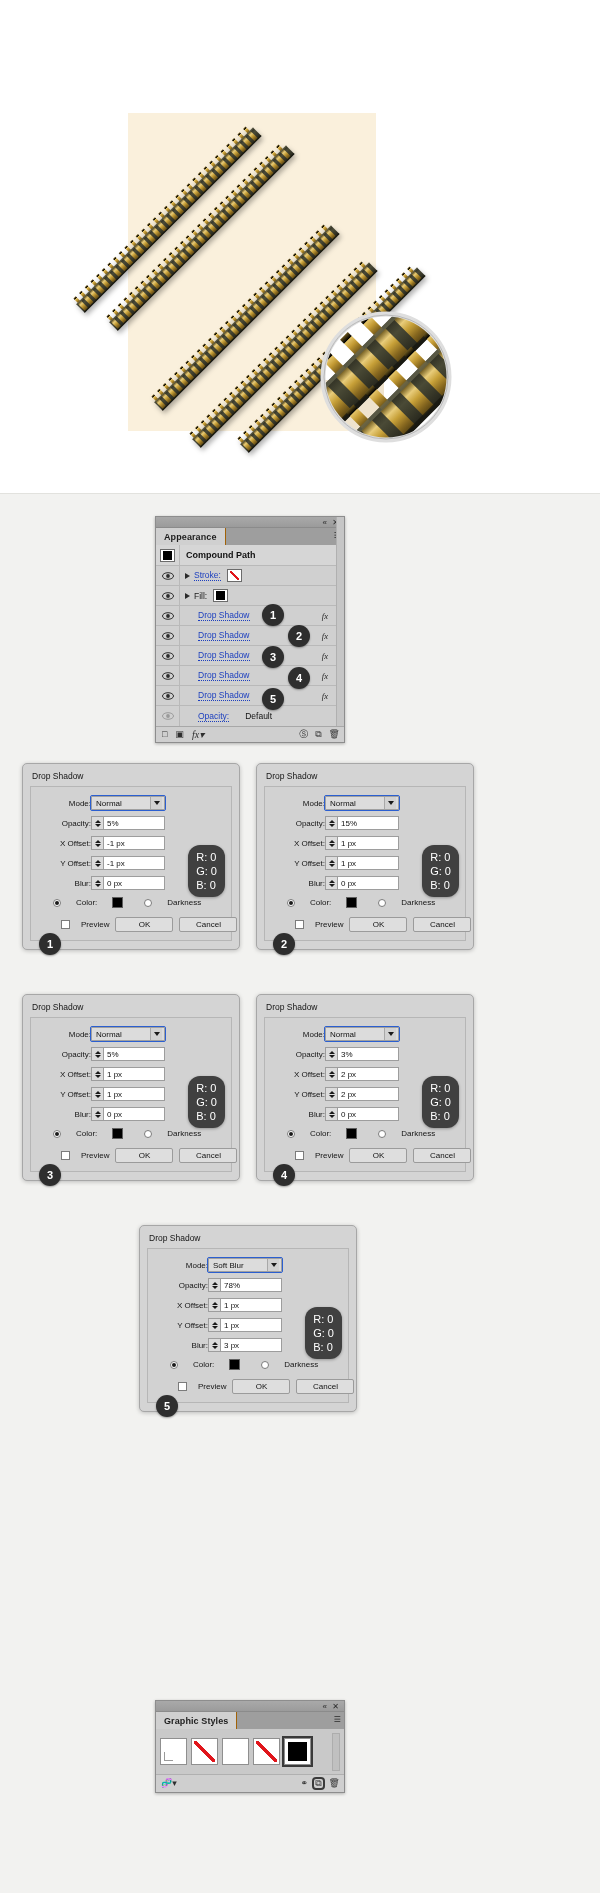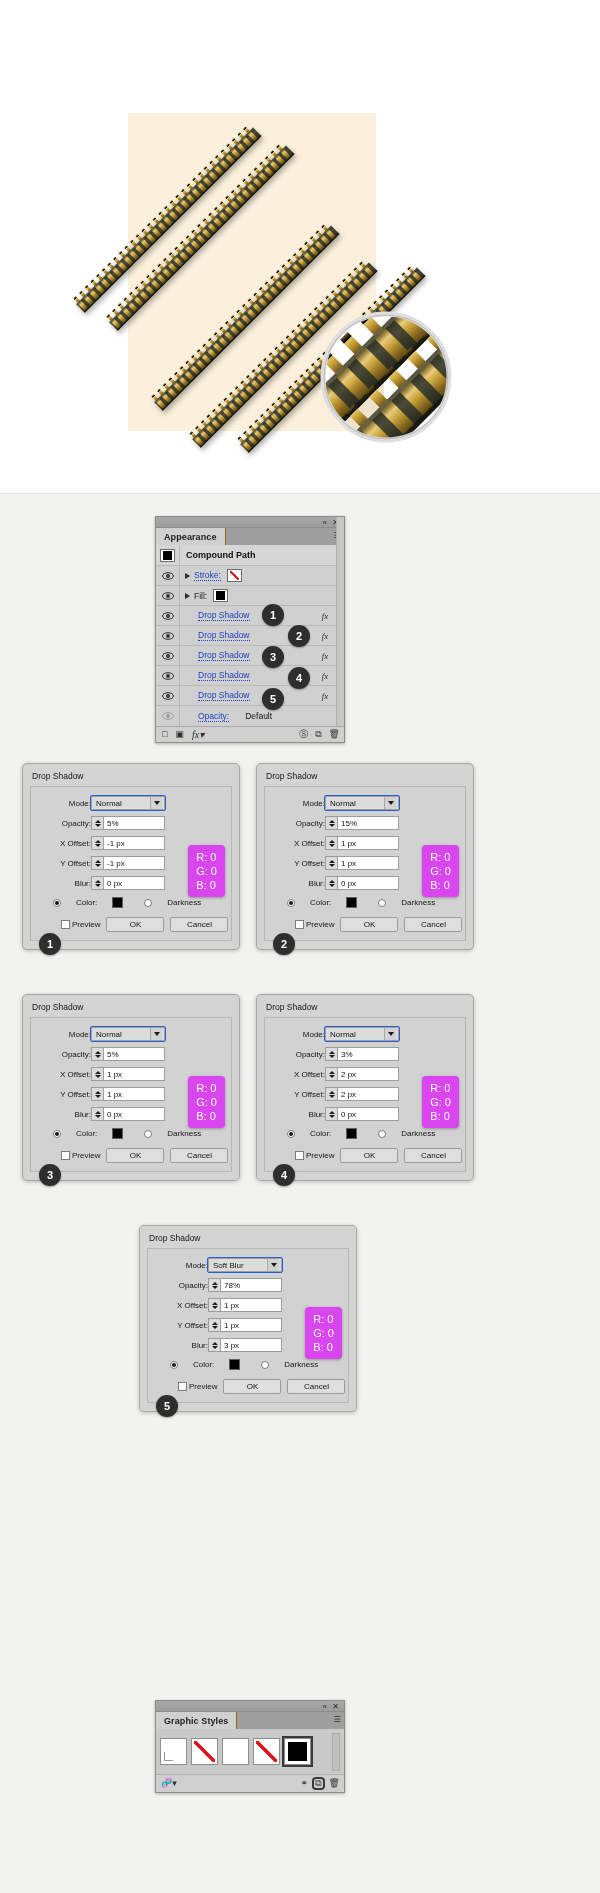--- a/index.html
+++ b/index.html
@@ -182,32 +182,32 @@
 
   .radio-row { display:flex; align-items:center; gap:15px; margin-top:7px; padding-left:14px; font-size:8px; color:#141414; }
   .radio {
     width:8px;height:8px;border-radius:50%;border:1px solid #7b7b7b;background:#fff;
     display:flex;align-items:center;justify-content:center;
   }
   .radio.on::after { content:""; width:4px;height:4px;border-radius:50%;background:#1a1a1a; }
   .color-chip { width:11px;height:11px;border:1px solid #5f5f5f;background:#000; }
 
   .btn-row { display:flex; align-items:center; gap:6px; margin-top:9px; padding-left:22px; }
-  .chk-preview { display:flex; align-items:center; gap:2px; font-size:8px; color:#141414;justify-content:center; }
+  .chk-preview { display:flex; align-items:center; gap:11px; font-size:8px; color:#141414;justify-content:center; }
   .chkbox { width:9px;height:9px;border:1px solid #7b7b7b;background:#fff; }
   .btn {
     height:15px; min-width:58px; background:#dedede;
     border:1px solid #9b9b9b; border-radius:2px;
     display:flex;align-items:center;justify-content:center;
     font-size:8px;color:#111;
   }
 
   .rgb-tip {
     position:absolute;
-    background:#d946ef; color:#fff; border-radius:4px;
+    background:#404040; color:#fff; border-radius:12px;
     padding:5px 8px; font-size:11px; line-height:1.28;
     font-family:"Liberation Sans", sans-serif;
     box-shadow:0 1px 3px rgba(0,0,0,.3);
     z-index:30;
   }
 
   
   #graphic-styles-panel { left:155px; top:1700px; width:190px; }
   .gs-grid {
     background:#c9c9c9; padding:5px 4px; display:flex; gap:4px; align-items:center;

